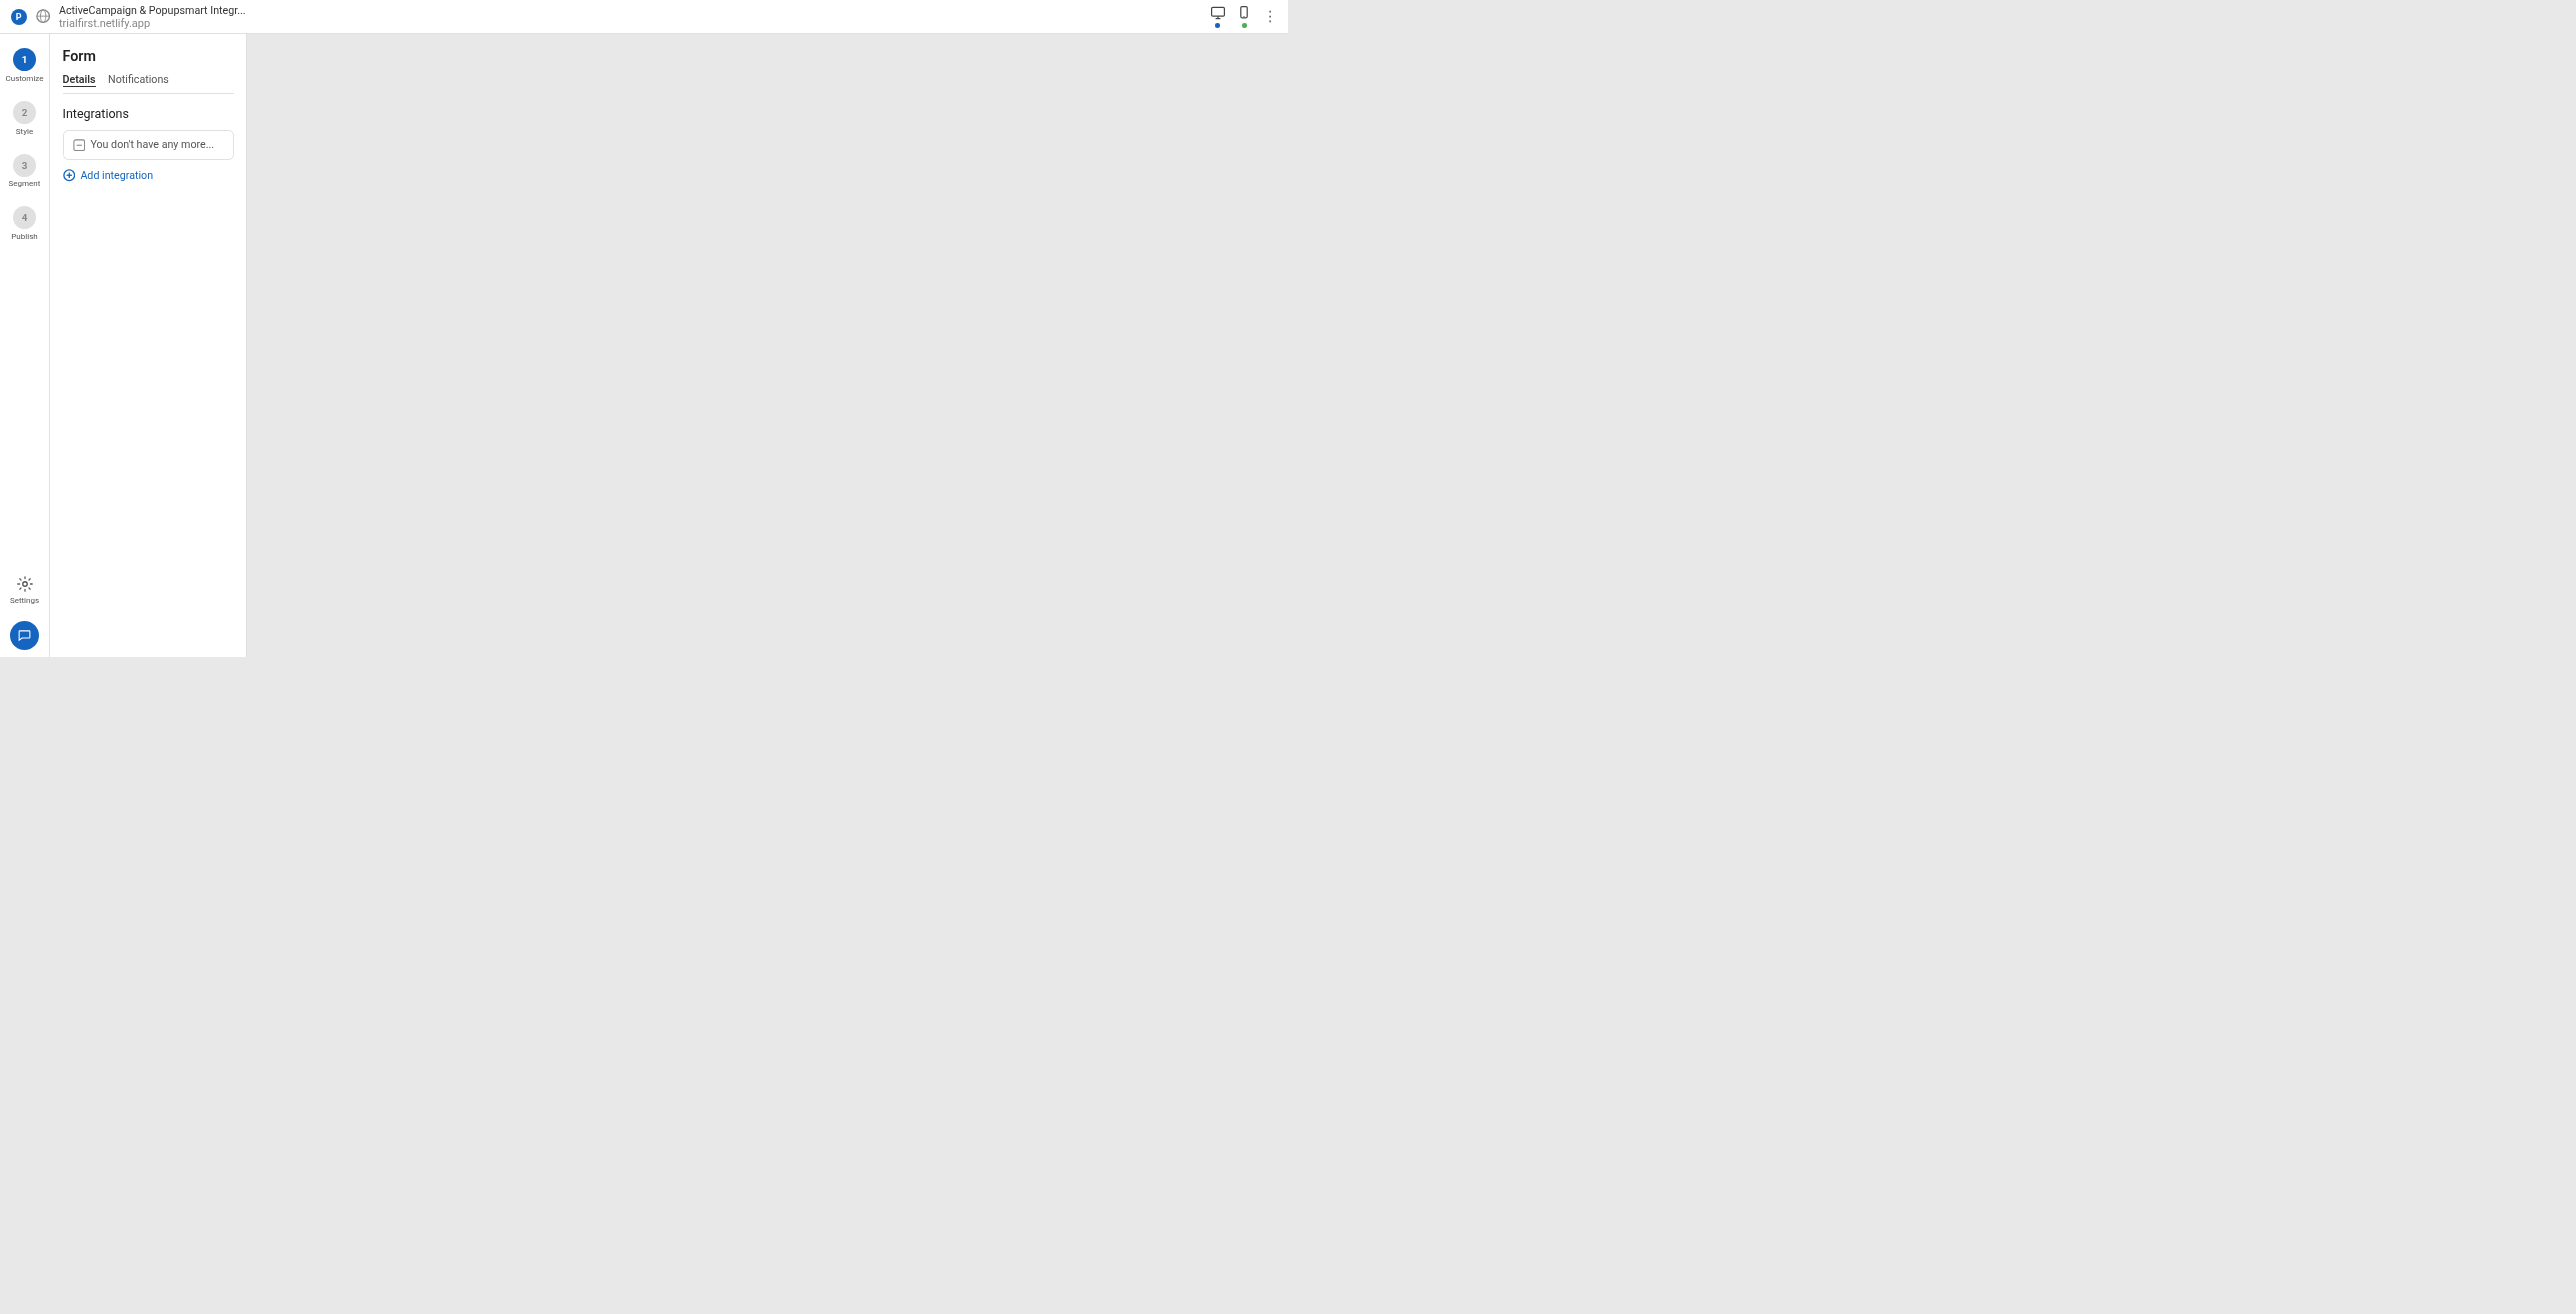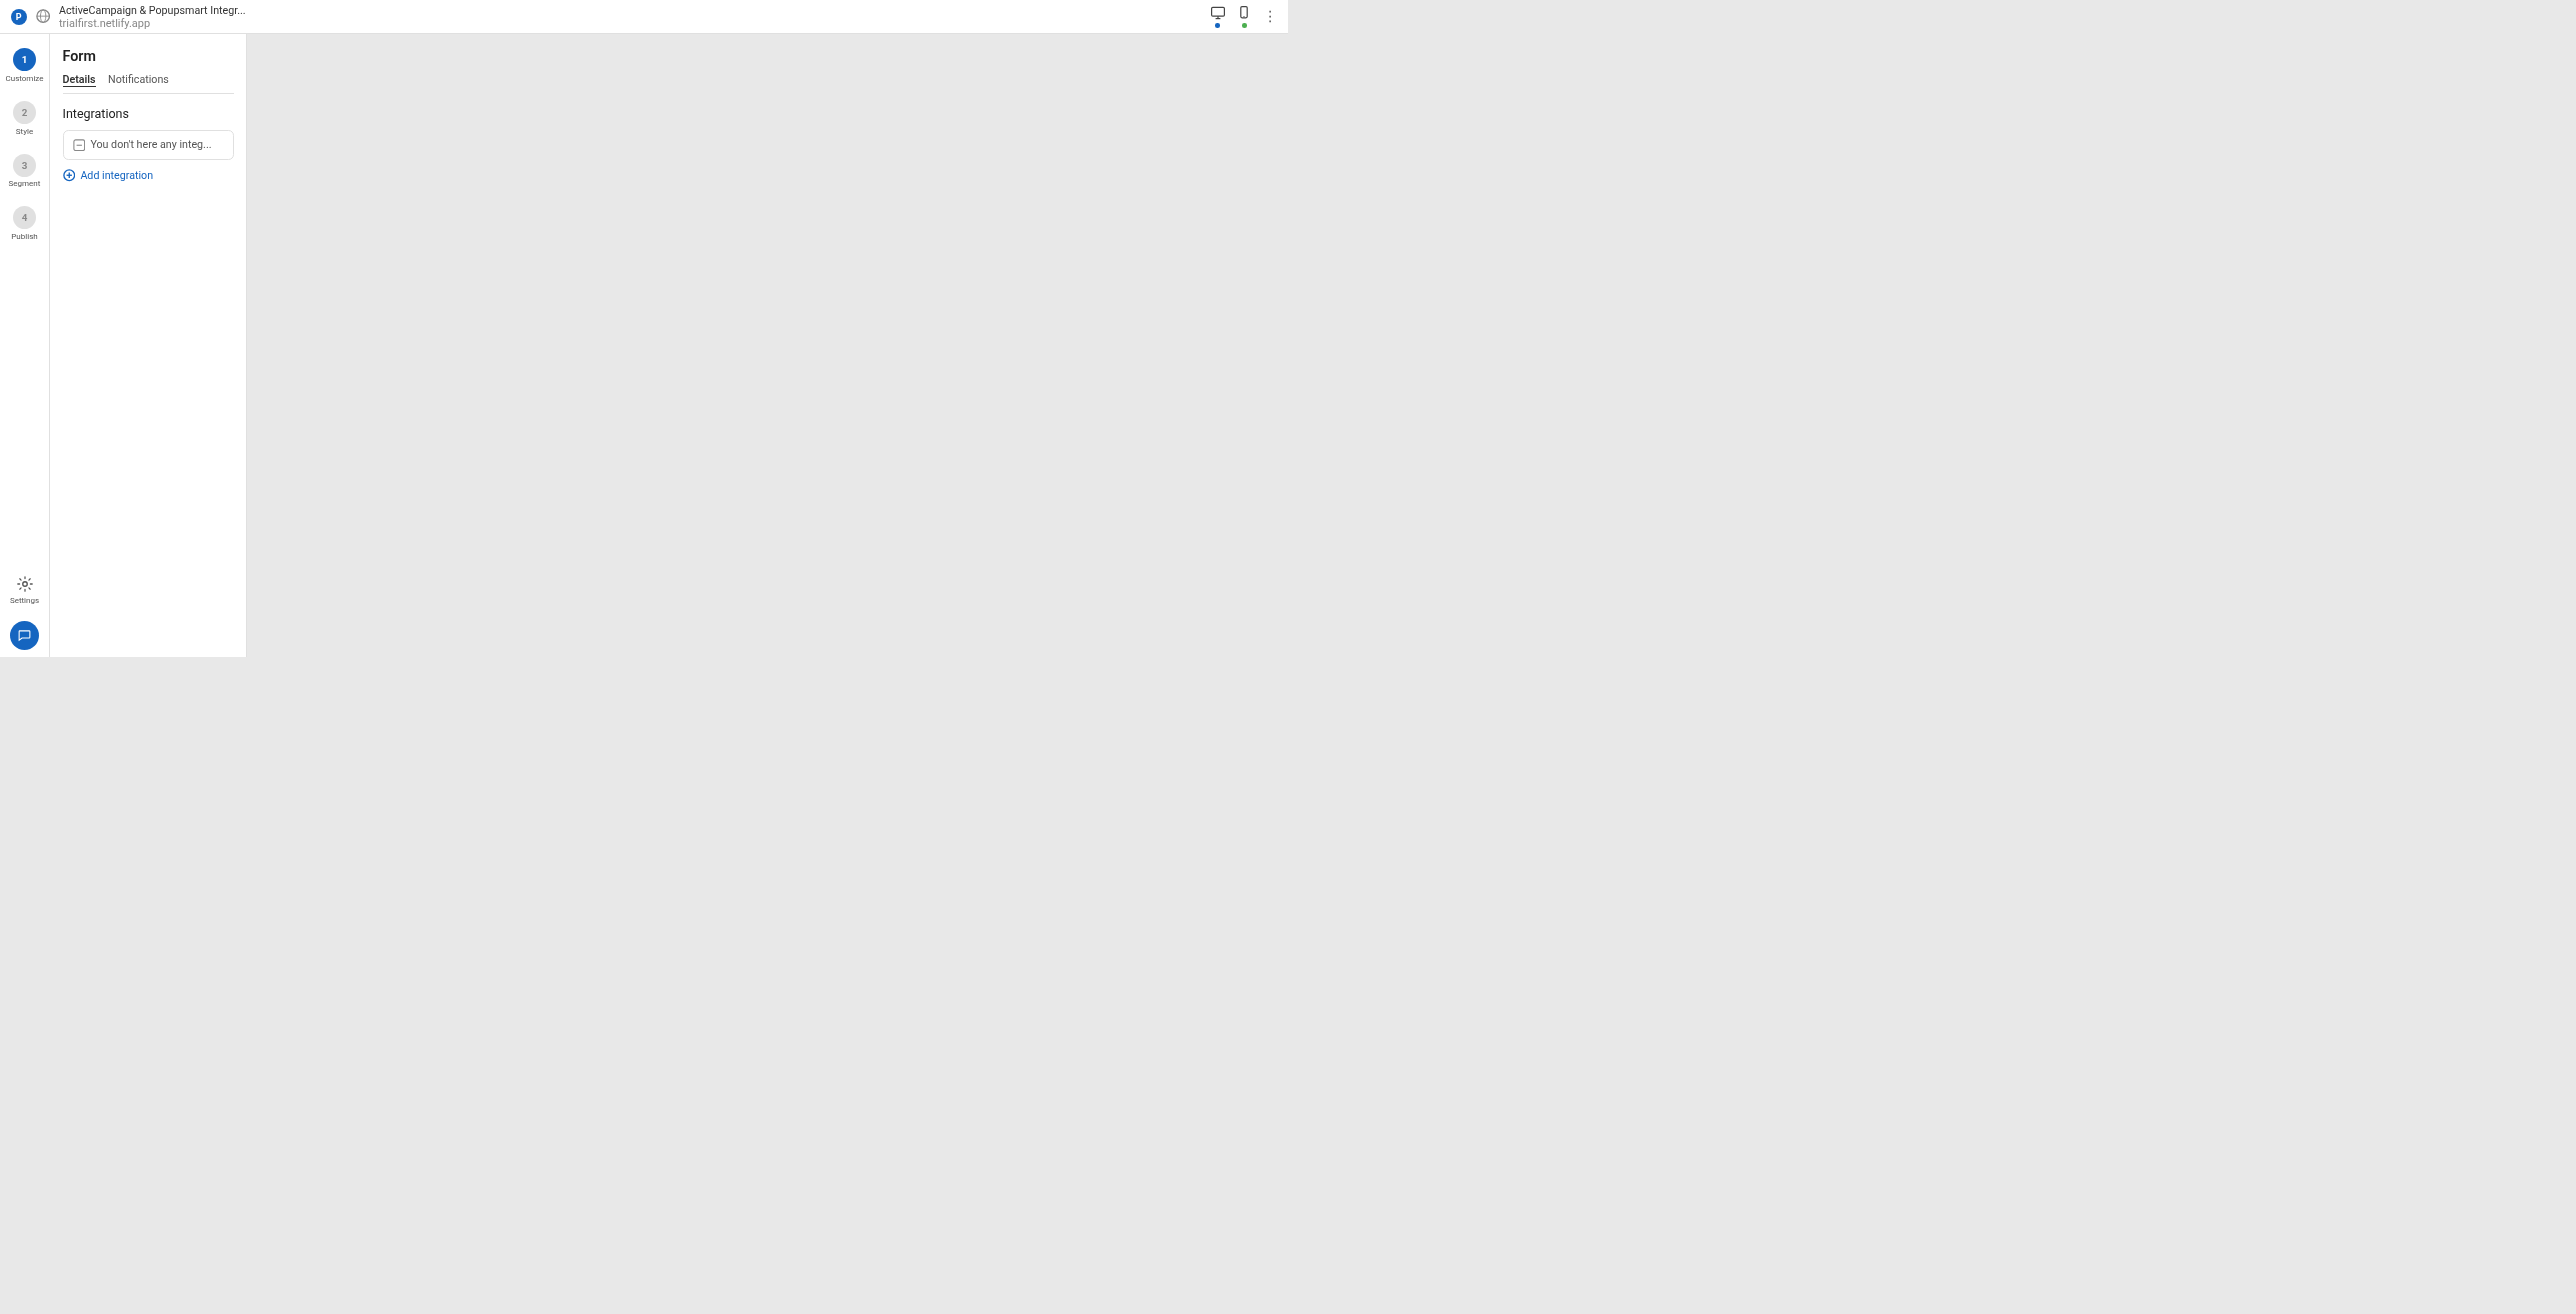--- a/index.html
+++ b/index.html
@@ -287,21 +287,21 @@
       <div class="form-tabs">
         <span class="form-tab form-tab-active">Details</span>
         <span class="form-tab">Notifications</span>
       </div>
       <div class="integrations-title">Integrations</div>
       <div class="no-integration">
         <svg width="12.5" height="12.5" viewBox="0 0 14 14">
           <rect x="1" y="1" width="12" height="12" rx="2" stroke="#888" stroke-width="1.2" fill="none"></rect>
           <line x1="4" y1="7" x2="10" y2="7" stroke="#888" stroke-width="1.2"></line>
         </svg>
-        <span>You don't here any integ...</span>
+        <span>You don't have any more...</span>
       </div>
       <div class="add-integration">
         <svg width="12.5" height="12.5" viewBox="0 0 14 14">
           <circle cx="7" cy="7" r="6" stroke="#1565c0" stroke-width="1.5" fill="none"></circle>
           <line x1="7" y1="4" x2="7" y2="10" stroke="#1565c0" stroke-width="1.5"></line>
           <line x1="4" y1="7" x2="10" y2="7" stroke="#1565c0" stroke-width="1.5"></line>
         </svg>
         <span>Add integration</span>
       </div>
     </div>

